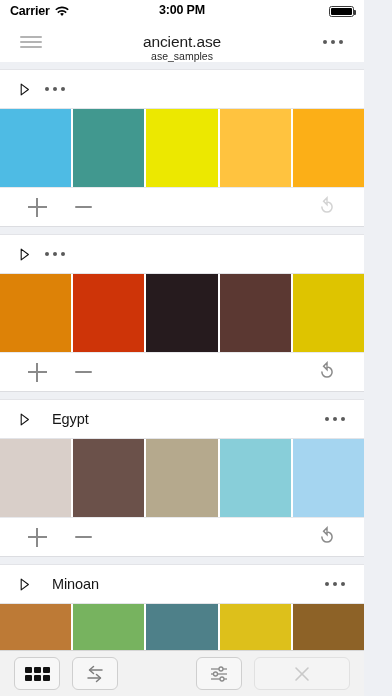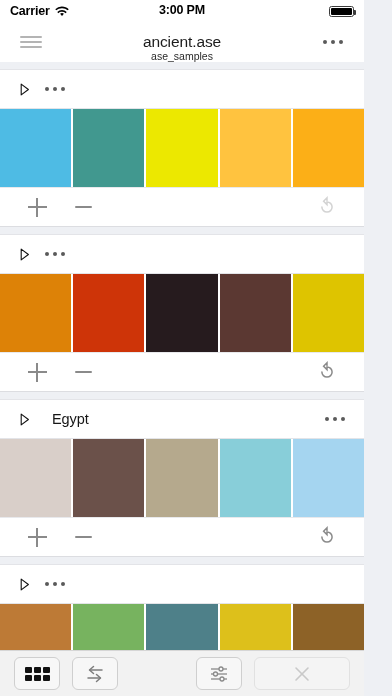--- a/index.html
+++ b/index.html
@@ -260,20 +260,21 @@
           </span>
         </div>
       </div>
       <div class="gap"></div>
       <div class="grp-header">
         <div class="disclosure">
           <svg viewBox="0 0 10 13" width="10" height="13">
             <path d="M1.2 1.1 8.4 6.5 1.2 11.9z" fill="none" stroke="#111" stroke-width="1.1" stroke-linejoin="round"></path>
           </svg>
         </div>
+        <div class="grp-name">Minoan</div>
         <div class="grp-more">
           <span class="dots">
             <b></b>
             <b></b>
             <b></b>
           </span>
         </div>
       </div>
       <div class="swatch-row">
         <div class="swatch" style="background: rgb(189, 122, 54);"></div>

